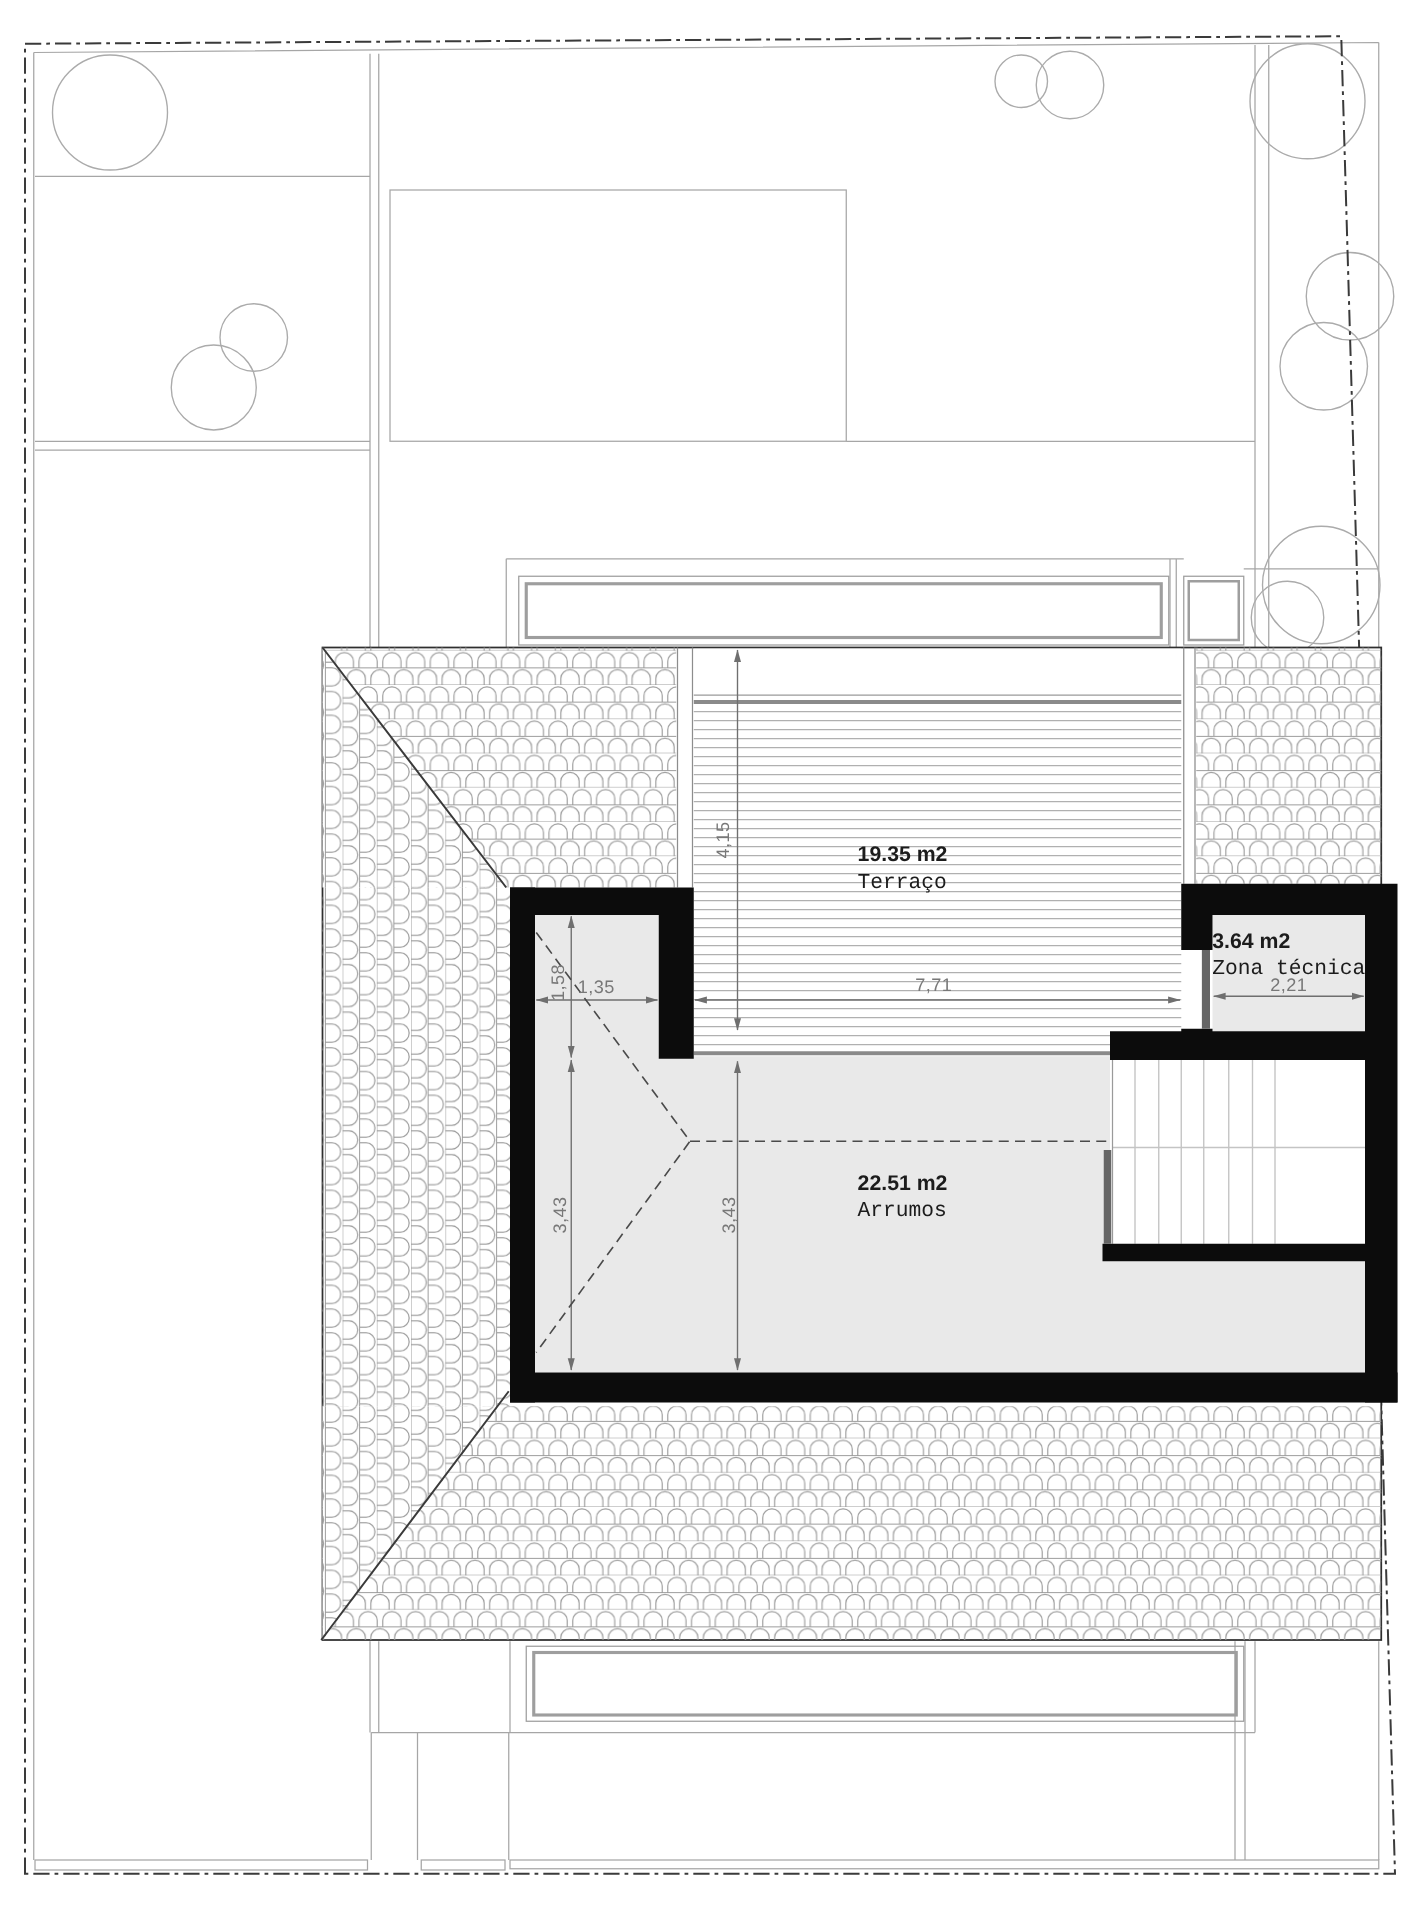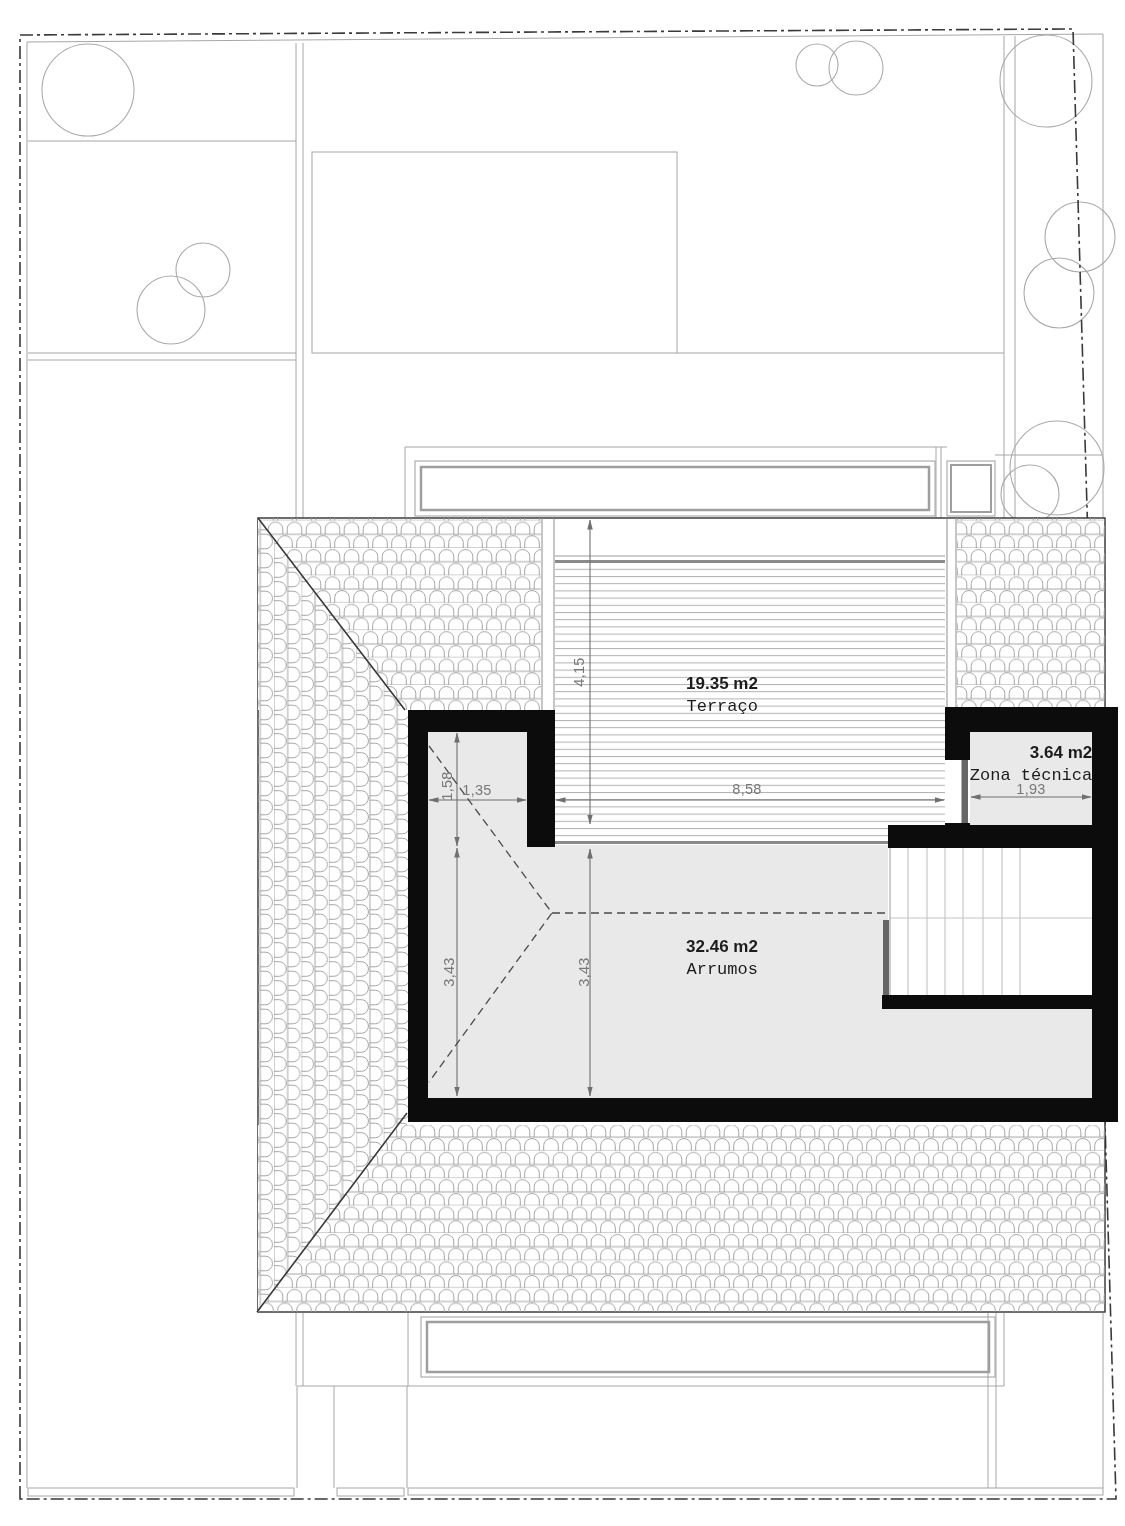--- a/index.html
+++ b/index.html
@@ -1,19 +1,19 @@
 <!DOCTYPE html>
 <html><head>
 <meta charset="utf-8">
 <style>
   html,body{margin:0;padding:0;background:#ffffff;}
   #canvas{position:relative;width:1125px;height:1526px;background:#fff;overflow:hidden;
           font-family:"Liberation Sans",sans-serif;}
   #plan-svg{position:absolute;left:0;top:0;}
-  .room-label{position:absolute;transform:translate(-50%,-50%);text-align:right;
+  .room-label{position:absolute;transform:translate(-50%,-50%);text-align:left;
               font-size:17px;line-height:23px;color:#1c1c1c;white-space:nowrap;z-index:5;}
   .room-label .area{font-weight:bold;display:block;}
   .room-label .rname{display:block;font-family:Liberation Mono, monospace;}
   .dim{position:absolute;transform:translate(-50%,-50%);font-size:14.5px;color:#787878;
        white-space:nowrap;z-index:5;letter-spacing:.3px;}
   .dim.rot{transform:translate(-50%,-50%) rotate(-90deg);}
 </style>
 </head>
 <body>
 
@@ -161,25 +161,25 @@
   <span class="area">19.35 m2</span>
   <span class="rname">Terraço</span>
 </div>
 
 <div class="room-label" style="left:1031px;top:764px;">
   <span class="area">3.64 m2</span>
   <span class="rname">Zona técnica</span>
 </div>
 
 <div class="room-label" style="left:722px;top:958px;">
-  <span class="area">32.46 m2</span>
+  <span class="area">22.51 m2</span>
   <span class="rname">Arrumos</span>
 </div>
 
 <div class="dim rot" style="left:579px;top:672px;">4,15</div>
-<div class="dim" style="left:747px;top:789px;">8,58</div>
+<div class="dim" style="left:747px;top:789px;">7,71</div>
 <div class="dim" style="left:477px;top:790px;">1,35</div>
 <div class="dim rot" style="left:447px;top:786px;">1,58</div>
 <div class="dim rot" style="left:449px;top:972px;">3,43</div>
 <div class="dim rot" style="left:584px;top:972px;">3,43</div>
-<div class="dim" style="left:1031px;top:789px;">1,93</div>
+<div class="dim" style="left:1031px;top:789px;">2,21</div>
 
 </div>
 
 </body></html>

